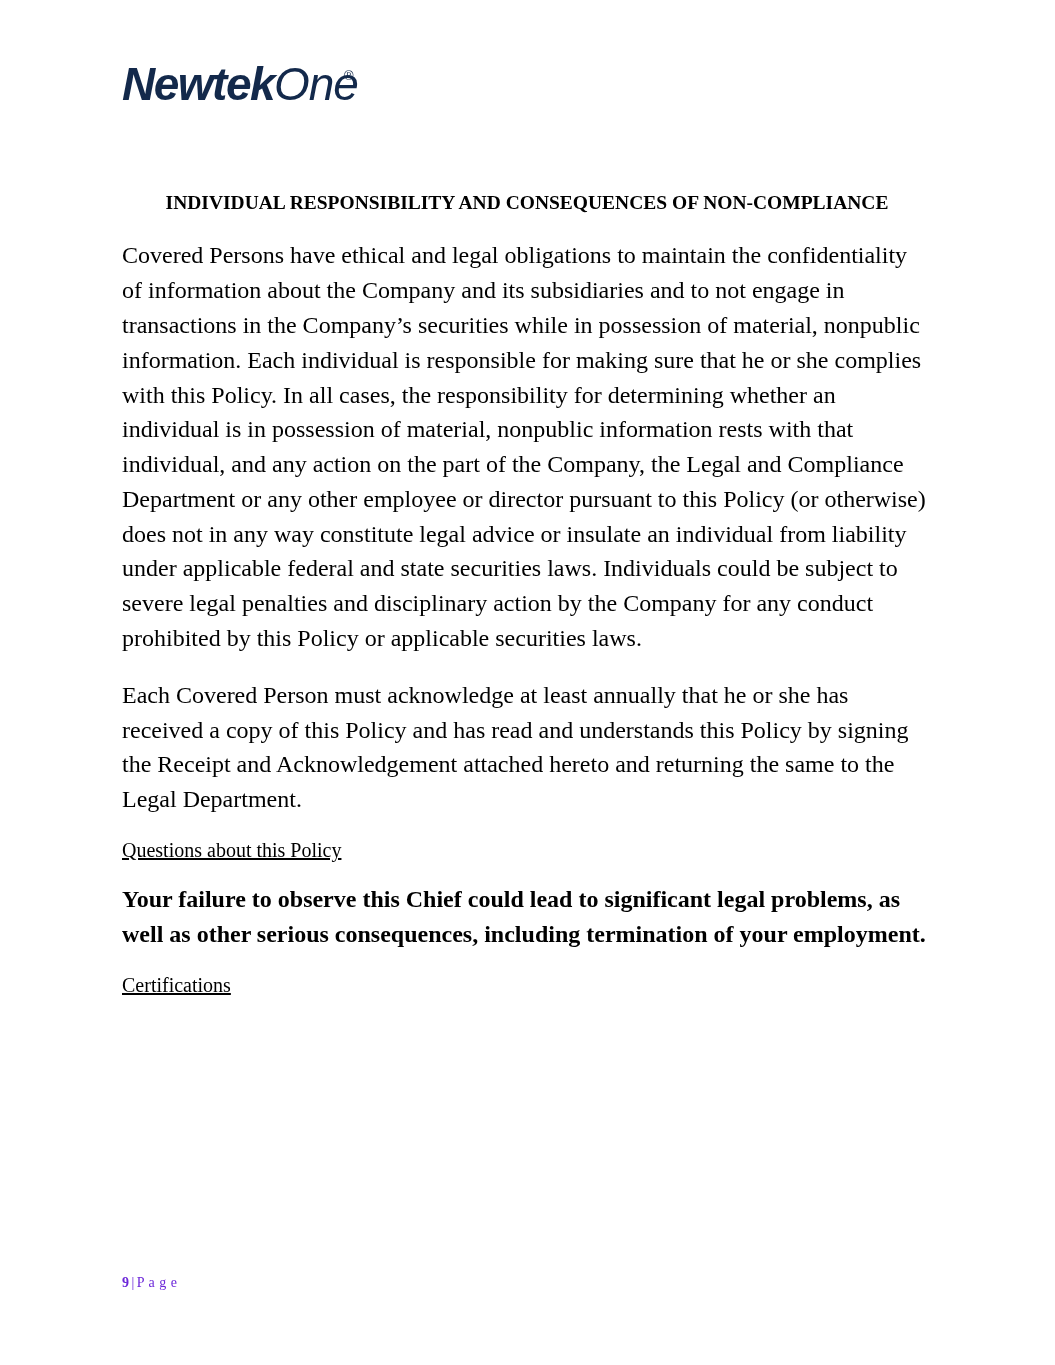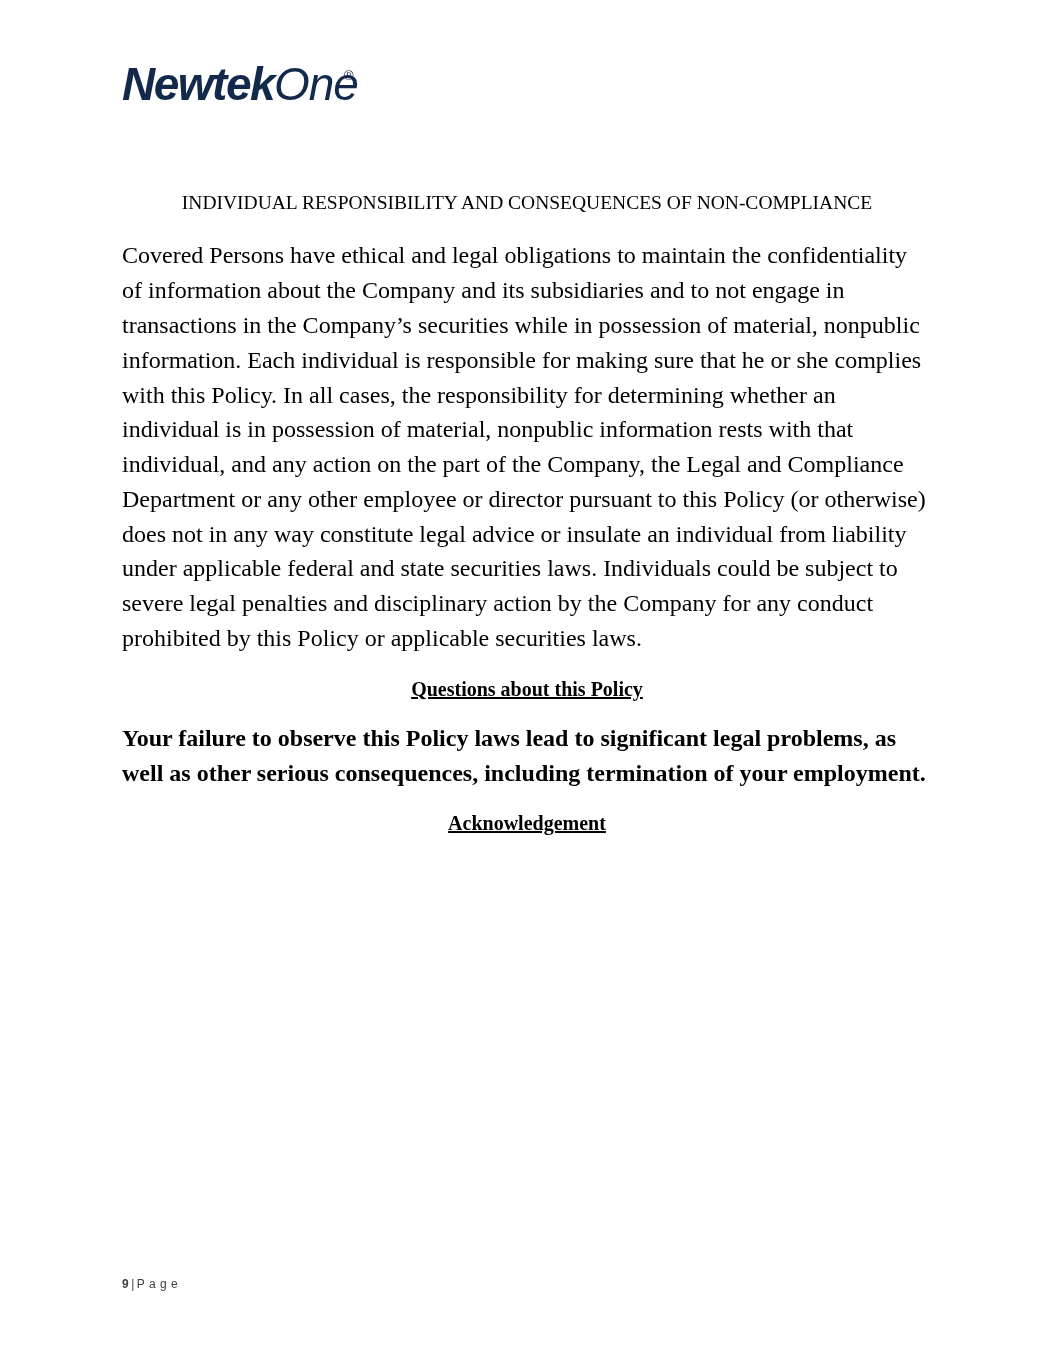--- a/index.html
+++ b/index.html
@@ -35,52 +35,51 @@
 
   
   .content {
     position: absolute;
     left: 122px;
     top: 190px;
     width: 810px;
   }
   .doc-title {
     text-align: center;
-    font-weight: normal;
+    font-weight: bold;
     font-size: 19.5px;
     line-height: 1.35;
     margin: 0 0 22px 0;
     padding: 0 18px;
   }
   p.body-text {
     font-size: 24px;
     line-height: 1.45;
     margin: 0 0 22px 0;
     text-align: left;
   }
   p.body-text.bold {
     font-weight: bold;
   }
   h2.section-heading {
-    text-align: center;
     font-size: 20px;
-    font-weight: bold;
+    font-weight: normal;
     text-decoration: underline;
     margin: 10px 0 20px 0;
   }
 
   
   .footer {
     position: absolute;
     left: 122px;
     bottom: 74px;
-    font-family: Liberation Sans, sans-serif;
-    font-size: 12px;
+    font-family: Liberation Serif, serif;
+    font-size: 14px;
     letter-spacing: 0.5px;
-    color: #404040;
+    color: #6d28d9;
   }
   .footer .pg-num {
     font-weight: bold;
   }
   .footer .sep {
     padding: 0 2px;
   }
 </style>
 </head>
 <body>
@@ -96,27 +95,28 @@
       </g>
     </svg>
   </div>
 
   <div class="content">
 
     <div class="doc-title">INDIVIDUAL RESPONSIBILITY AND CONSEQUENCES OF NON-COMPLIANCE</div>
 
     <p class="body-text">Covered Persons have ethical and legal obligations to maintain the confidentiality of information about the Company and its subsidiaries and to not engage in transactions in the Company’s securities while in possession of  material, nonpublic information. Each individual is responsible for making sure that he or she complies with this Policy. In all cases, the responsibility for determining whether an individual is in possession of  material, nonpublic information rests with that individual, and any action on the part of the Company, the Legal and Compliance Department or any other employee or director pursuant to this Policy (or otherwise) does not in any way constitute legal advice or insulate an individual from liability under applicable federal and state securities laws. Individuals could be subject to severe legal penalties and disciplinary action by the Company for any conduct prohibited by this Policy or applicable securities laws.</p>
 
+    <p class="body-text">Each Covered Person must acknowledge at least annually that he or she has received a copy of this Policy  and has read and understands this Policy by signing the Receipt and Acknowledgement attached hereto and returning the same to the Legal Department.</p>
 
     <h2 class="section-heading">Questions about this Policy</h2>
 
 
-    <p class="body-text bold">Your failure to observe this Policy laws lead to significant legal problems, as well as other serious consequences, including termination of your employment.</p>
+    <p class="body-text bold">Your failure to observe this Chief could lead to significant legal problems, as well as other serious consequences, including termination of your employment.</p>
 
-    <h2 class="section-heading">Acknowledgement</h2>
+    <h2 class="section-heading">Certifications</h2>
 
 
   </div>
 
   <div class="footer">
     <span class="pg-num">9</span><span class="sep">|</span><span>P a g e</span>
   </div>
 
 </div>
 

